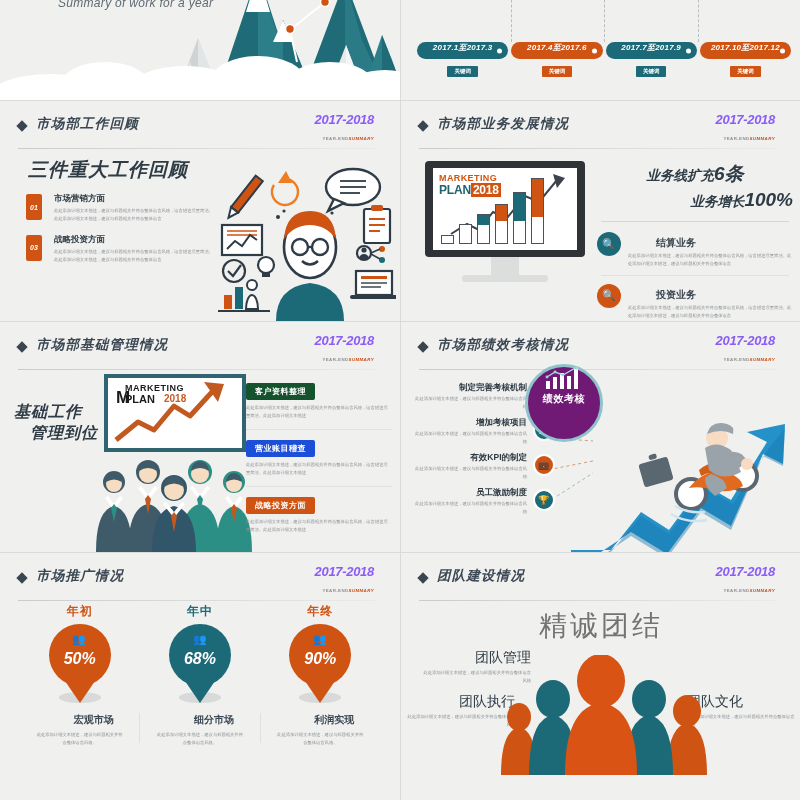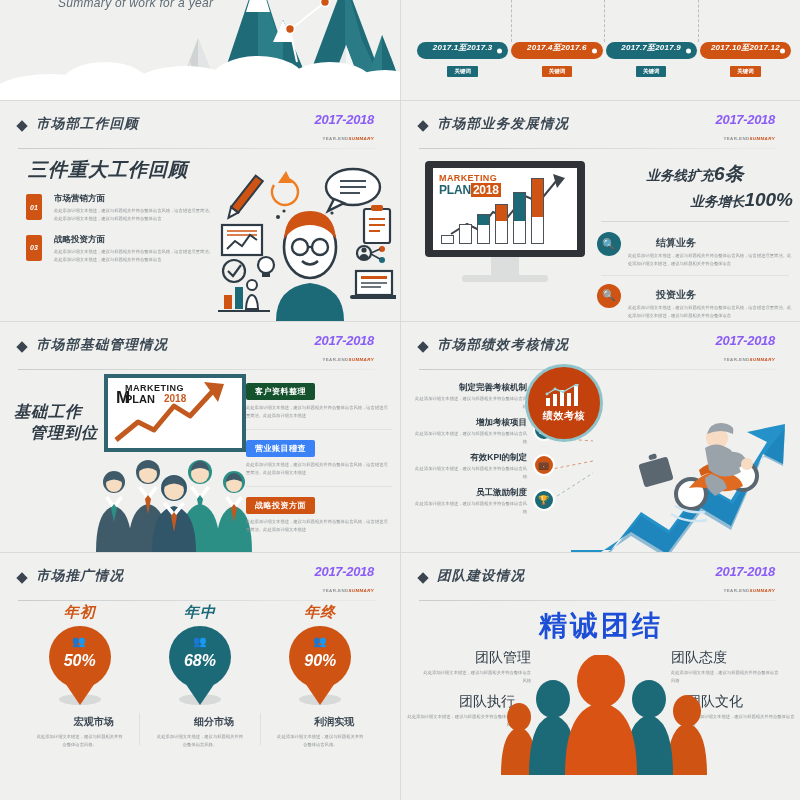--- a/index.html
+++ b/index.html
@@ -139,29 +139,29 @@
   
   .kpi-item { position:relative; text-align:right; margin-bottom:6px; }
   .kpi-item .kt { font-size:8.5px; font-weight:bold; color:#2f3c46; margin-bottom:1px; }
   .kpi-circ {
     position:absolute; width:22px; height:22px; border-radius:50%;
     display:flex; align-items:center; justify-content:center;
     color:#fff; font-size:9px; border:2px solid #fff;
   }
   .center-circ {
     position:absolute; left:124px; top:42px; width:78px; height:78px;
-    border-radius:50%; background:#c2410c; border:3px solid #8fc3ca;
-    display:flex; flex-direction:column; align-items:center; justify-content:center;
+    border-radius:50%; background:#701a75; border:3px solid #8fc3ca;
+    display:flex; flex-direction:column; align-items:center; justify-content:flex-start;
     color:#fff;
   }
   .center-circ .cc-txt { font-size:10px; font-weight:bold; letter-spacing:0.6px; margin-top:3px; }
 
   
   .pincol { flex:1; text-align:center; }
-  .pin-label { font-size:15px; font-weight:bold; font-style:italic; letter-spacing:1px; }
+  .pin-label { font-size:12px; font-weight:bold; letter-spacing:1px; }
   .pin {
     width:62px; height:62px; border-radius:50% 50% 50% 50%;
     margin:4px auto 0; position:relative;
   }
   .pin::after {
     content:""; position:absolute; left:50%; bottom:-17px; transform:translateX(-50%);
     border-left:15px solid transparent; border-right:15px solid transparent;
     border-top:22px solid currentColor;
   }
   .pin .pv {
@@ -169,21 +169,21 @@
     color:#fff; font-size:16px; font-weight:bold; font-style:italic;
   }
   .pin .pi { position:absolute; left:0; right:0; top:9px; color:#fff; font-size:11px; }
   .pin-shadow {
     width:42px; height:11px; background:#d8d9d9; border-radius:50%;
     margin:6px auto 0;
   }
 
   
   .team-title {
-    font-size:28px; font-weight:bold; color:#1d4ed8; letter-spacing:3px;
+    font-size:28px; font-weight:normal; color:#737373; letter-spacing:3px;
   }
   .tlabel { position:absolute; width:108px; }
   .tlabel .tt { font-size:14px; font-weight:normal; color:#2f3c46; margin-bottom:2px; }
 </style>
 </head>
 <body>
 
 <div class="grid">
 
   <div class="slide">
@@ -530,21 +530,21 @@
           </g>
       </svg>
 
       <div style="position:absolute; left:246px; top:58px; right:8px;">
         <div style="margin-bottom:9px">
           <span class="tagbox" style="background:#14532d">客户资料整理</span>
           <div class="cn-body" style="margin-top:4px">此处添加详细文本描述，建议与标题相关并符合整体语言风格，语言描述尽量简洁。此处添加详细文本描述</div>
         </div>
         <div style="height:1px;background:#e0e2e2;margin-bottom:7px"></div>
         <div style="margin-bottom:9px">
-          <span class="tagbox" style="background:#3b82f6">营业账目稽查</span>
+          <span class="tagbox" style="background:#1d4ed8">营业账目稽查</span>
           <div class="cn-body" style="margin-top:4px">此处添加详细文本描述，建议与标题相关并符合整体语言风格，语言描述尽量简洁。此处添加详细文本描述</div>
         </div>
         <div style="height:1px;background:#e0e2e2;margin-bottom:7px"></div>
         <div>
           <span class="tagbox" style="background:#cf5312">战略投资方面</span>
           <div class="cn-body" style="margin-top:4px">此处添加详细文本描述，建议与标题相关并符合整体语言风格，语言描述尽量简洁。此处添加详细文本描述</div>
         </div>
       </div>
     </div>
   </div>
@@ -699,24 +699,20 @@
           <span class="b2"><span>YEAR-END</span><em>SUMMARY</em></span>
         </span>
       </div>
 
       <div class="team-title" style="position:absolute; left:0; right:0; top:54px; text-align:center;">精诚团结</div>
 
       <div class="tlabel" style="left:22px; top:96px; text-align:right;">
         <div class="tt">团队管理</div>
         <div class="cn-body">此处添加详细文本描述，建议与标题相关并符合整体语言风格</div>
       </div>
-      <div class="tlabel" style="right:22px; top:96px; text-align:left;">
-        <div class="tt">团队态度</div>
-        <div class="cn-body">此处添加详细文本描述，建议与标题相关并符合整体语言风格</div>
-      </div>
       <div class="tlabel" style="left:6px; top:140px; text-align:right;">
         <div class="tt">团队执行</div>
         <div class="cn-body">此处添加详细文本描述，建议与标题相关并符合整体语言风格</div>
       </div>
       <div class="tlabel" style="right:6px; top:140px; text-align:left;">
         <div class="tt">团队文化</div>
         <div class="cn-body">此处添加详细文本描述，建议与标题相关并符合整体语言风格</div>
       </div>
 
       <svg style="position:absolute; left:0; right:0; bottom:28px; width:400px; height:120px;" viewBox="0 0 400 120">

